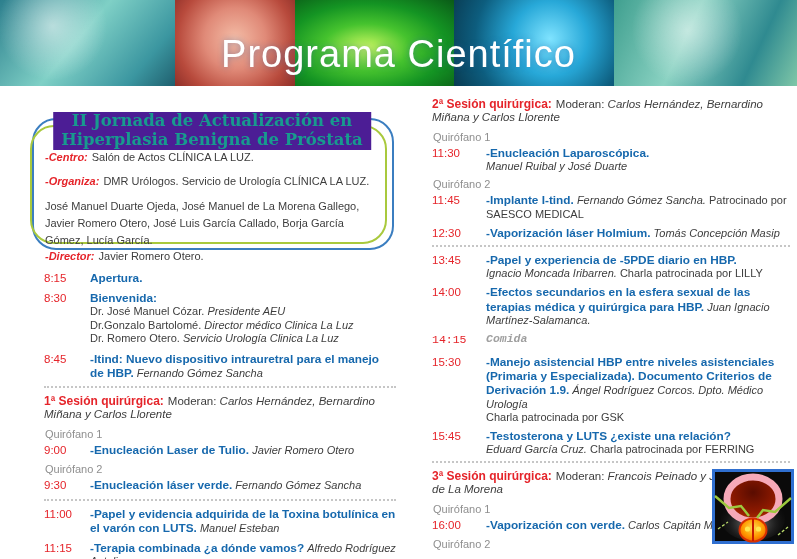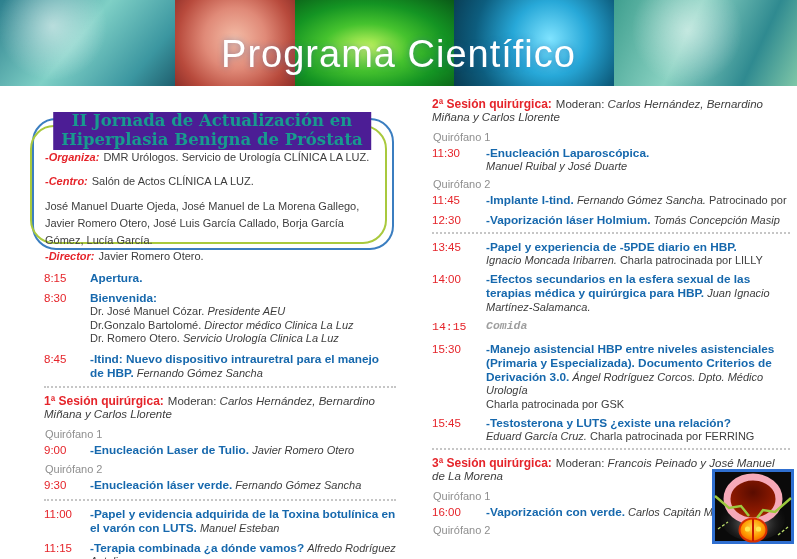--- a/index.html
+++ b/index.html
@@ -75,22 +75,22 @@
   </div>
 
   <div class="event-box">
     <div class="bx-blue"></div>
     <div class="bx-green"></div>
     <div class="bx-title">
       <div>II Jornada de Actualización en</div>
       <div>Hiperplasia Benigna de Próstata</div>
     </div>
     <div class="bx-content">
+      <div class="fld"><span class="fld-label">-Centro:</span><span>Salón de Actos CLÍNICA LA LUZ.</span></div>
       <div class="fld"><span class="fld-label">-Organiza:</span><span>DMR Urólogos. Servicio de Urología CLÍNICA LA LUZ.</span></div>
-      <div class="fld"><span class="fld-label">-Centro:</span><span>Salón de Actos CLÍNICA LA LUZ.</span></div>
       <div class="equipo">José Manuel Duarte Ojeda, José Manuel de La Morena Gallego, Javier Romero Otero, José Luis García Callado, Borja García Gómez, Lucía García.</div>
       <div class="fld"><span class="fld-label">-Director:</span><span>Javier Romero Otero.</span></div>
     </div>
   </div>
 
   <div class="col-left">
 
     <div class="row">
       <span class="t">8:15</span>
       <div class="c"><span class="tt">Apertura.</span></div>
@@ -167,21 +167,21 @@
       <div class="c"><span class="tt">-Enucleación Laparoscópica.</span>
         <div class="sp">Manuel Ruibal y José Duarte</div></div>
     </div>
 
     <div class="qf">Quirófano 2</div>
     <div class="row">
       <span class="t">11:45</span>
       <div class="c"><span class="tt">-Implante I-tind.</span>
         <span class="sp">Fernando Gómez Sancha.</span>
         <span>Patrocinado por</span>
-        </div>
+        <div>SAESCO MEDICAL</div></div>
     </div>
 
     <div class="row">
       <span class="t">12:30</span>
       <div class="c"><span class="tt">-Vaporización láser Holmium.</span>
         <span class="sp">Tomás Concepción Masip</span></div>
     </div>
 
     <div class="hr"></div>
 
@@ -198,21 +198,21 @@
         <span class="sp">Juan Ignacio Martínez-Salamanca.</span></div>
     </div>
 
     <div class="row" style="margin-bottom:9px;font-family:Liberation Mono, monospace;">
       <span class="t">14:15</span>
       <div class="c"><span class="comida">Comida</span></div>
     </div>
 
     <div class="row">
       <span class="t">15:30</span>
-      <div class="c"><span class="tt">-Manejo asistencial HBP entre niveles asistenciales (Primaria y Especializada). Documento Criterios de Derivación 3.0.</span>
+      <div class="c"><span class="tt">-Manejo asistencial HBP entre niveles asistenciales (Primaria y Especializada). Documento Criterios de Derivación 1.9.</span>
         <span class="sp">Ángel Rodríguez Corcos. Dpto. Médico Urología</span>
         <div>Charla patrocinada por GSK</div></div>
     </div>
 
     <div class="row">
       <span class="t">15:45</span>
       <div class="c"><span class="tt">-Testosterona y LUTS ¿existe una relación?</span>
         <div><span class="sp">Eduard García Cruz.</span>
         <span>Charla patrocinada por FERRING</span></div></div>
     </div>

